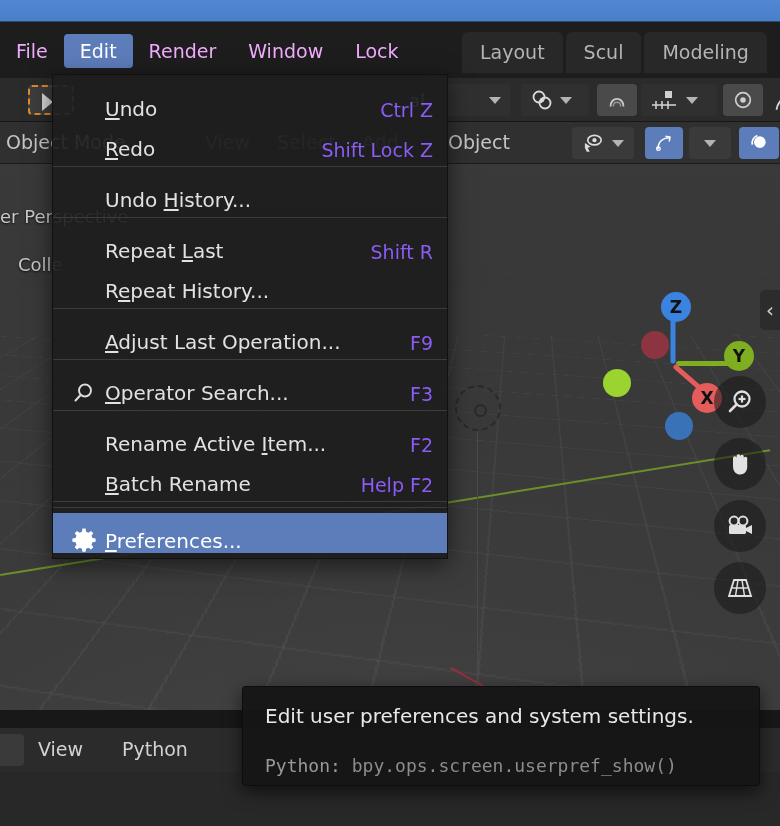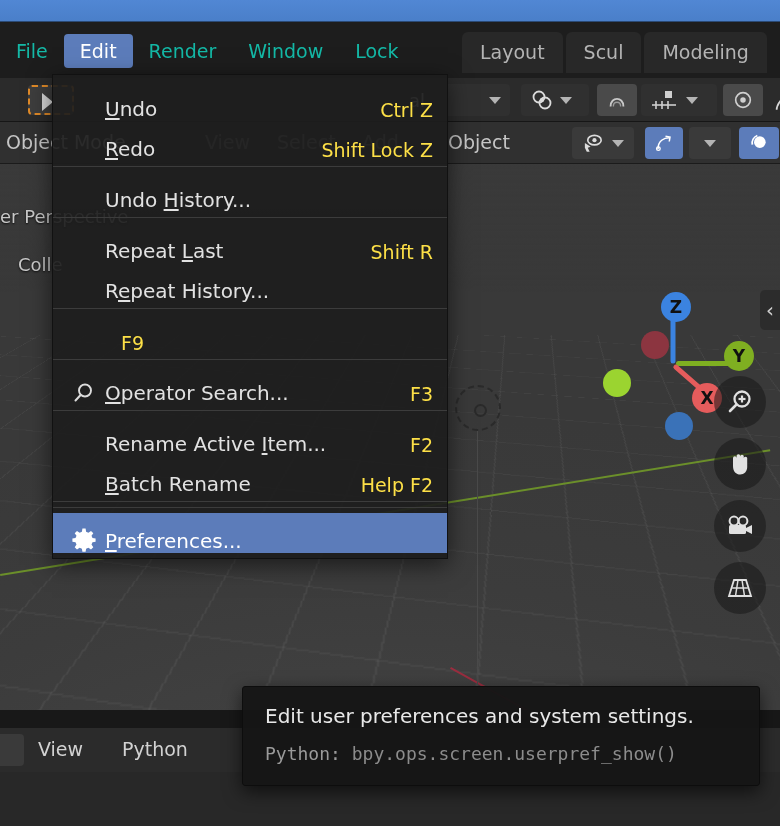--- a/index.html
+++ b/index.html
@@ -19,21 +19,21 @@
     border-bottom: 1px solid #2b4a75;
   }
 
   
   .topbar {
     position: absolute; left: 0; top: 22px; width: 780px; height: 56px;
     background: #1d1d1d;
   }
   .topmenu { position: absolute; left: 0; top: 12px; display: flex; align-items: center; }
   .topmenu-item {
-    font-size: 19px; color: #14b8a6; padding: 6px 16px; border-radius: 4px;
+    font-size: 19px; color: #f0abfc; padding: 6px 16px; border-radius: 4px;
     line-height: 22px; white-space: nowrap;
   }
   .topmenu-item.active { background: #5c7cba; color: #ffffff; }
 
   .wstabs { position: absolute; left: 462px; top: 10px; display: flex; align-items: flex-end; }
   .wstab {
     font-size: 19px; color: #b4b4b4; padding: 9px 18px 10px 18px;
     background: #282828; border-radius: 6px 6px 0 0; margin-right: 3px;
     line-height: 22px; white-space: nowrap;
   }
@@ -161,40 +161,40 @@
     box-shadow: 0 6px 22px rgba(0,0,0,.55);
     padding: 6px 0 5px 0;
   }
   .mi {
     position: relative; display: flex; align-items: flex-end;
     height: 40px; padding: 0 14px 0 10px; color: #e2e2e2; font-size: 20px;
   }
   .mi .mi-icon { width: 42px; flex: none; display: flex; align-items: center; justify-content: center;
                  color: #dcdcdc; }
   .mi .mi-label { flex: 1 1 auto; white-space: nowrap; }
-  .mi .mi-key { color: #fde047; font-size: 19px; white-space: nowrap; padding-left: 16px; }
+  .mi .mi-key { color: #8b5cf6; font-size: 19px; white-space: nowrap; padding-left: 16px; }
   .mi.sel { background: #5c7cba; }
   .mi.sel .mi-label, .mi.sel .mi-key { color: #ffffff; }
   .mi u { text-decoration: underline; text-underline-offset: 2px; }
   .mi-sep { height: 1px; background: #3c3c3c; margin: 5px 0; }
 
   .chk { width: 21px; height: 21px; border-radius: 3px; background: #e4e4e4;
          display: flex; align-items: center; justify-content: center; }
   .chk svg { display: block; }
 
   
   .tooltip {
     position: absolute; left: 242px; top: 686px; width: 518px; height: 100px;
     background: rgba(22,22,22,.97); border: 1px solid #0d0d0d;
     border-radius: 3px; box-shadow: 0 6px 18px rgba(0,0,0,.6);
     padding: 14px 22px;
   }
   .tt-main { font-size: 20px; color: #e8e8e8; line-height: 30px; }
   .tt-py { font-family: "DejaVu Sans Mono", monospace; font-size: 18px; color: #8c8c8c;
-           line-height: 30px; margin-top: 8px; }
+           line-height: 30px; margin-top: 20px; }
   .tt-py .tt-lbl { color: #9a9a9a; }
 </style>
 </head>
 <body>
 
 <div id="root">
 
   <div class="titlebar"></div>
 
   <div class="topbar">
@@ -405,20 +405,21 @@
     <div class="mi">
       <span class="mi-icon"></span>
       <span class="mi-label">R<u>e</u>peat History...</span>
       <span class="mi-key"></span>
     </div>
 
     <div class="mi-sep"></div>
 
     <div class="mi">
       <span class="mi-icon"></span>
+      <span class="mi-label"><u>A</u>djust Last Operation...</span>
       <span class="mi-key">F9</span>
     </div>
 
     <div class="mi-sep"></div>
 
     <div class="mi">
       <span class="mi-icon">
         <svg width="24" height="24" viewBox="0 0 24 24">
           <circle cx="13" cy="9.5" r="6" fill="none" stroke="#dcdcdc" stroke-width="1.9"></circle>
           <line x1="8.6" y1="14" x2="3.5" y2="19.5" stroke="#dcdcdc" stroke-width="2" stroke-linecap="round"></line>

